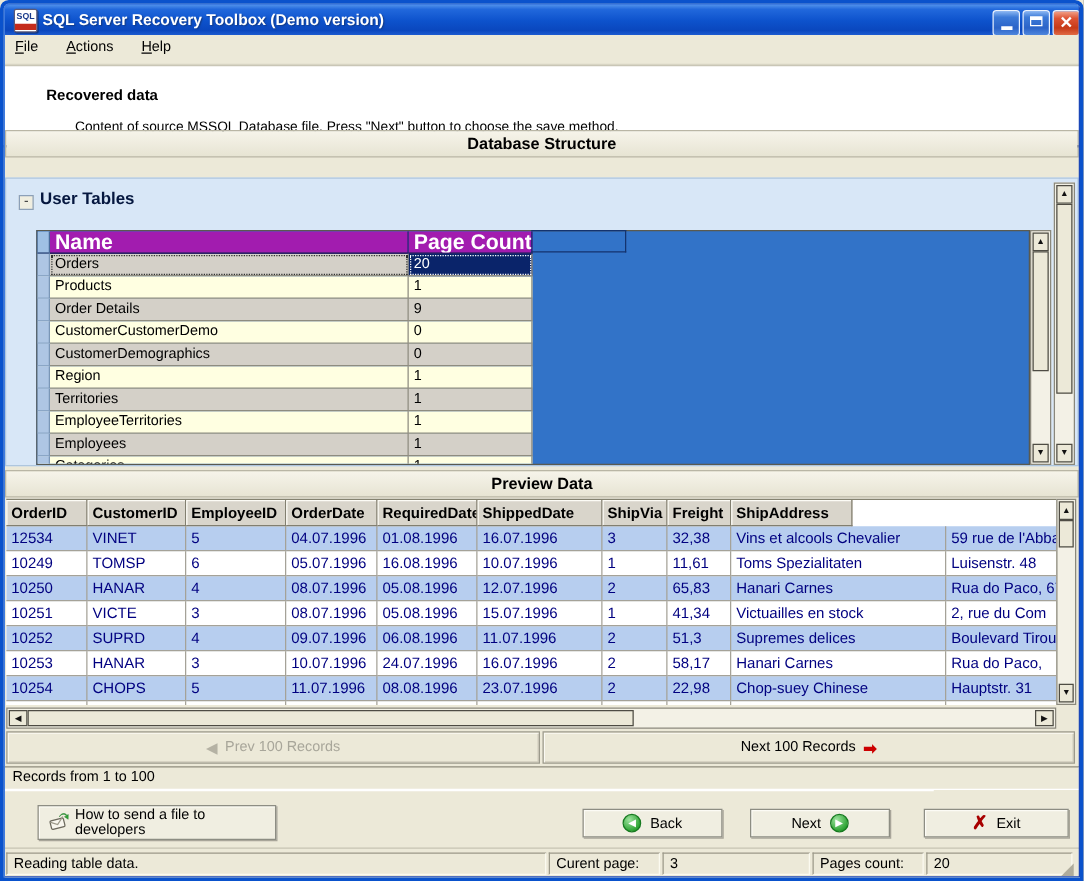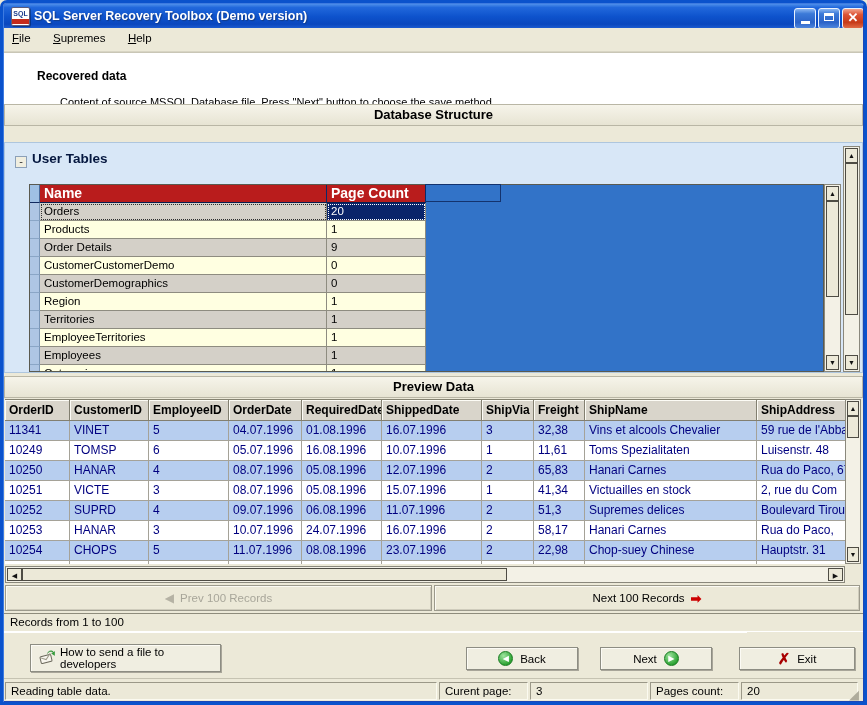--- a/index.html
+++ b/index.html
@@ -31,21 +31,21 @@
   .section-bar{position:absolute;left:4px;width:859px;height:22px;background:linear-gradient(#F6F4EA,#E7E4D3);
     border:1px solid #B9B6A5;box-sizing:border-box;text-align:center;font-size:13px;font-weight:bold;line-height:20px;color:#000;}
   
   .ut-panel{position:absolute;left:4px;top:142px;width:859px;height:231px;background:#D8E7F7;border:1px solid #AEC6DE;box-sizing:border-box;}
   .collapse-box{position:absolute;left:10px;top:13px;width:12px;height:12px;background:#F0EEE0;border:1px solid #8CA0B8;
     font-size:11px;line-height:9px;text-align:center;color:#333;box-sizing:border-box;}
   .ut-title{position:absolute;left:27px;top:8px;font-size:13.5px;font-weight:bold;color:#05173F;}
   .ut-grid{position:absolute;left:24px;top:41px;width:795px;height:188px;background:#3273C8;overflow:hidden;border:1px solid #5A5A50;box-sizing:border-box;}
   .ut-hrow{display:flex;height:18px;}
   .ut-hcorner{width:10px;background:#9FC0E4;border-right:1px solid #4A6A9A;border-bottom:1px solid #10295E;box-sizing:border-box;}
-  .ut-h{background:#b91c1c;color:#FFF;font-size:14px;font-weight:bold;line-height:17px;padding-left:4px;
+  .ut-h{background:#a21caf;color:#FFF;font-size:17px;font-weight:bold;line-height:17px;padding-left:4px;
     border-right:1px solid #0A2A6A;border-bottom:1px solid #0A1E4E;box-sizing:border-box;white-space:nowrap;overflow:hidden;}
   .ut-h.name{width:287px;}
   .ut-h.count{width:99px;}
   .ut-row{display:flex;height:18px;width:396px;}
   .ut-even{background:#D4D0C8;}
   .ut-odd{background:#FFFFE1;}
   .ut-ind{width:10px;background:#AEC6E4;border-right:1px solid #7A96B6;border-bottom:1px solid #8AA6C6;box-sizing:border-box;}
   .ut-name{width:287px;font-size:11.5px;line-height:16px;padding-left:4px;color:#000;
     border-right:1px solid #8E8C80;border-bottom:1px solid #8E8C80;box-sizing:border-box;white-space:nowrap;overflow:hidden;}
   .ut-count{width:99px;font-size:11.5px;line-height:16px;padding-left:4px;color:#000;
@@ -118,21 +118,21 @@
         <span class="glyph-min"></span>
       </div>
     <div class="win-btn" style="left:815px;">
         <span class="glyph-max"></span>
       </div>
     <div class="win-btn close" style="left:839px;"><span>✕</span></div>
   </div>
 
   <div class="menubar">
     <span class="menu-item">File</span>
-    <span class="menu-item">Supremes</span>
+    <span class="menu-item">Actions</span>
     <span class="menu-item">Help</span>
   </div>
 
   <div class="header-panel">
     <div class="page-title">Recovered data</div>
     <div class="page-subtitle">Content of source MSSQL Database file. Press "Next" button to choose the save method.</div>
   </div>
 
   <div class="section-bar" style="top:104px;">Database Structure</div>
 
@@ -219,26 +219,25 @@
   <div class="pv-grid">
     <div class="pv-hrow" id="pv-head">
         <div class="pv-h" style="width: 65px;">OrderID</div>
         <div class="pv-h" style="width: 79px;">CustomerID</div>
         <div class="pv-h" style="width: 80px;">EmployeeID</div>
         <div class="pv-h" style="width: 73px;">OrderDate</div>
         <div class="pv-h" style="width: 80px;">RequiredDate</div>
         <div class="pv-h" style="width: 100px;">ShippedDate</div>
         <div class="pv-h" style="width: 52px;">ShipVia</div>
         <div class="pv-h" style="width: 51px;">Freight</div>
-        <div class="pv-h" style="width: 172px;">ShipName</div>
         <div class="pv-h" style="width: 97px;">ShipAddress</div>
       </div>
     <div id="pv-rows">
         <div class="pv-row pv-blue">
-          <div class="pv-c" style="width: 65px;">11341</div>
+          <div class="pv-c" style="width: 65px;">12534</div>
           <div class="pv-c" style="width: 79px;">VINET</div>
           <div class="pv-c" style="width: 80px;">5</div>
           <div class="pv-c" style="width: 73px;">04.07.1996</div>
           <div class="pv-c" style="width: 80px;">01.08.1996</div>
           <div class="pv-c" style="width: 100px;">16.07.1996</div>
           <div class="pv-c" style="width: 52px;">3</div>
           <div class="pv-c" style="width: 51px;">32,38</div>
           <div class="pv-c" style="width: 172px;">Vins et alcools Chevalier</div>
           <div class="pv-c" style="width: 97px;">59 rue de l'Abba</div>
         </div>

